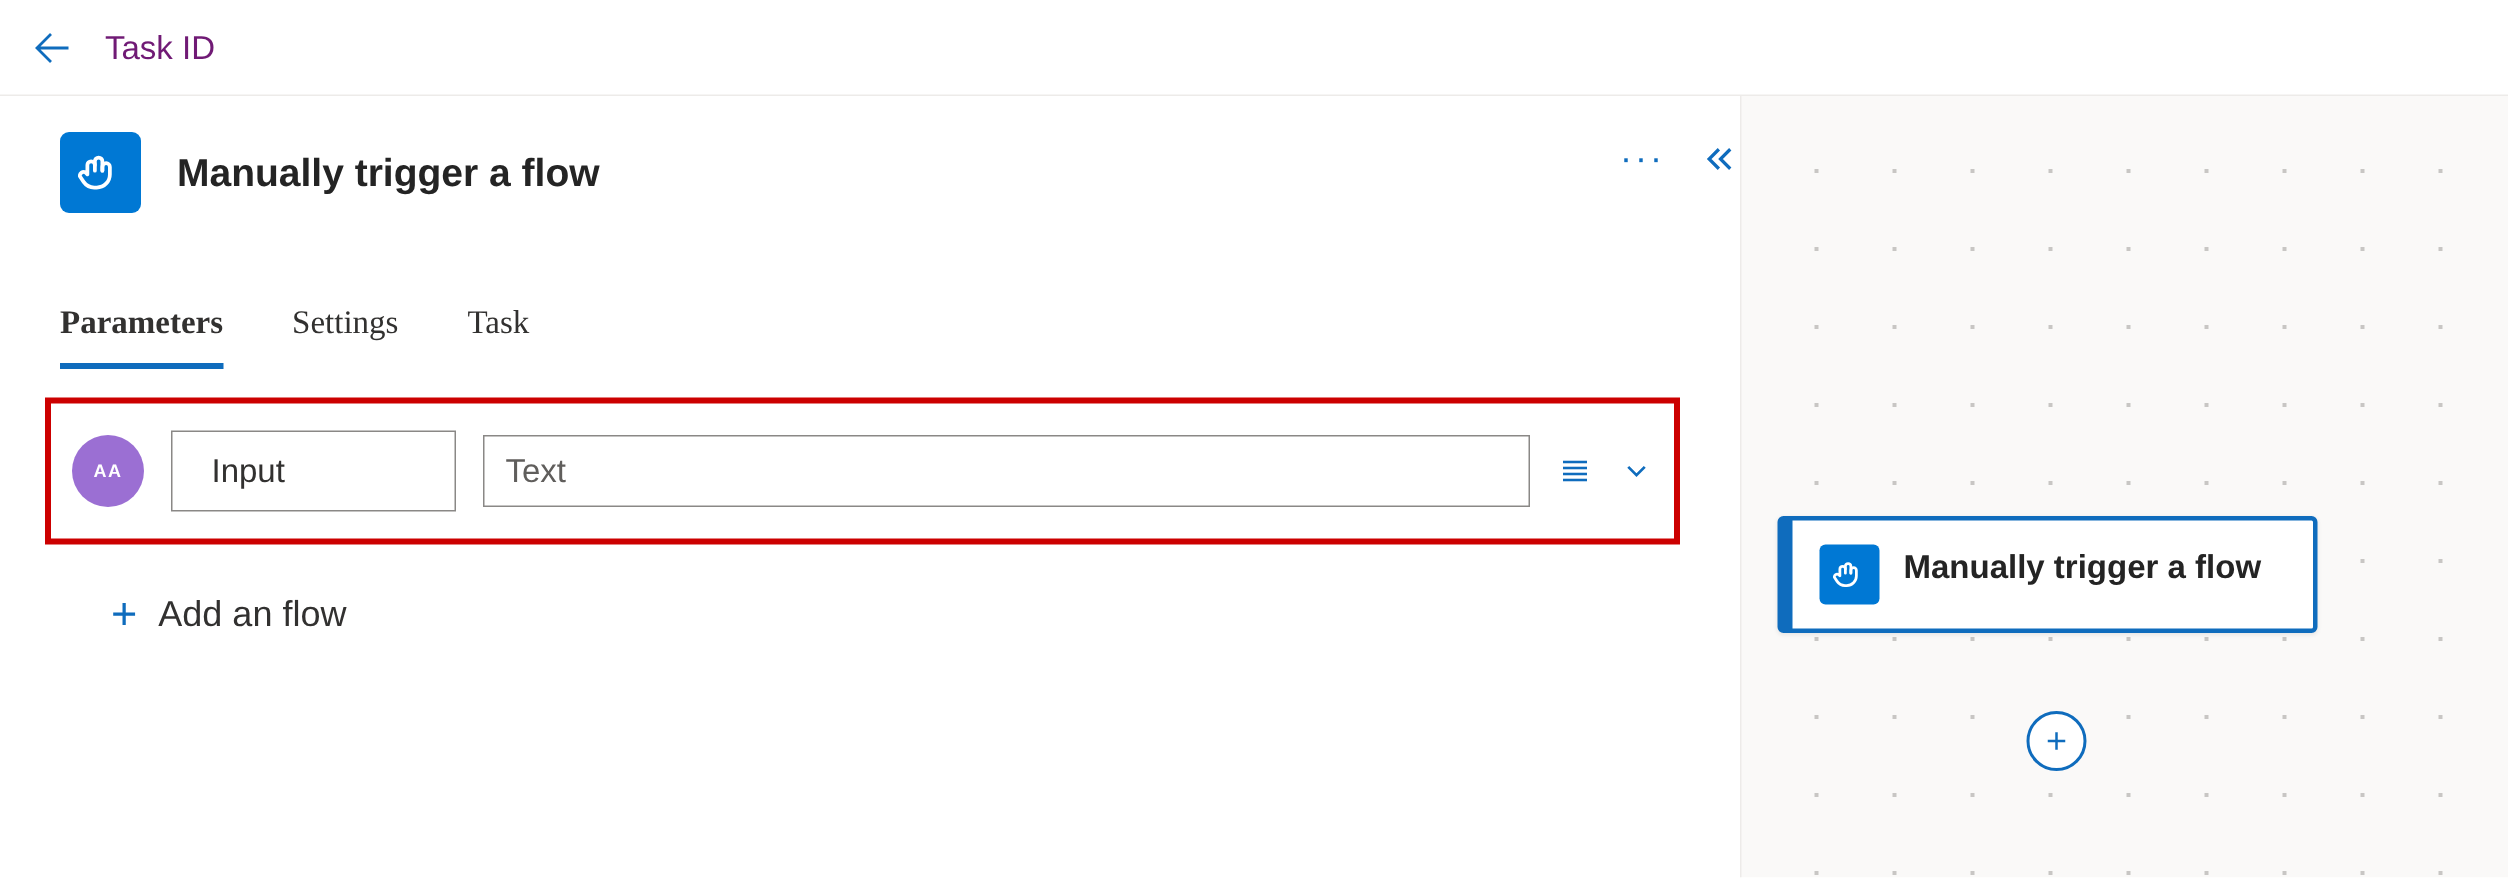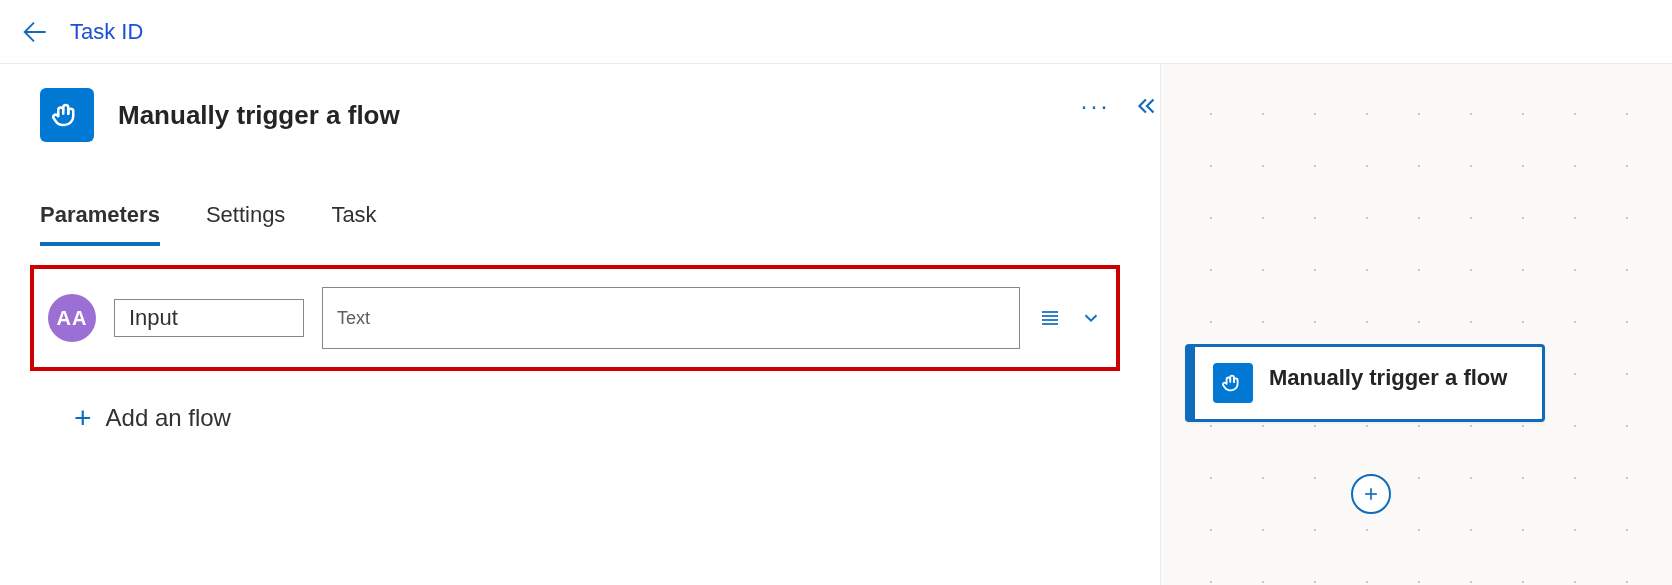--- a/index.html
+++ b/index.html
@@ -1,37 +1,37 @@
 <!DOCTYPE html>
 <html><head>
 <meta charset="utf-8">
 <style>
   * { box-sizing: border-box; margin: 0; padding: 0; }
   body { font-family: "Segoe UI", -apple-system, sans-serif; background: #fff; color: #323130; width: 1672px; height: 585px; overflow: hidden; }
   
   .topbar { height: 64px; display: flex; align-items: center; padding: 0 18px; border-bottom: 1px solid #edebe9; gap: 20px; }
   .back-arrow { width: 32px; height: 32px; display:flex; align-items:center; justify-content:center; cursor:pointer; color:#0f6cbd; }
-  .page-title { font-size: 22px; color:#1d4ed8; }
+  .page-title { font-size: 22px; color:#701a75; }
   
   .workspace { display:flex; height: calc(585px - 64px); }
   .left-panel { flex: 0 0 1160px; padding: 24px 0 0 40px; position:relative; }
   .trigger-header { display:flex; align-items:center; gap: 24px; margin-bottom: 60px; }
   .trigger-icon { width: 54px; height: 54px; border-radius: 6px; background:#0078d4; display:flex; align-items:center; justify-content:center; color:#fff; }
   .trigger-title { font-size: 26px; font-weight: 600; color:#242424; }
   .header-actions { position:absolute; top: 28px; right: 0; display:flex; gap: 24px; align-items:center; color:#0f6cbd; }
   .icon-btn { cursor:pointer; display:flex; align-items:center; justify-content:center; }
   
-  .tabs { display:flex; gap: 46px; border-bottom: 1px solid transparent; margin-bottom: 18px; }
+  .tabs { display:flex; gap: 46px; border-bottom: 1px solid transparent; margin-bottom: 18px; font-family: Liberation Serif, serif; }
   .tab { font-size: 22px; padding: 0 0 14px 0; color:#323130; cursor:pointer; border-bottom: 4px solid transparent; }
   .tab.active { font-weight: 600; border-bottom-color: #0f6cbd; }
   
   .highlighted-row { border: 4px solid #cc0000; padding: 18px 14px; display:flex; align-items:center; gap: 18px; margin-left: -10px; margin-right: 40px; }
-  .type-badge { width: 48px; height: 48px; border-radius: 50%; background:#9b6fd3; display:flex; align-items:center; justify-content:center; color:#fff; font-weight:600; font-size:20px; letter-spacing:1px; }
-  .input-name { width: 190px; height: 38px; border:1px solid #8a8886; font-size:22px; padding:0 14px; outline:none; color:#323130; }
-  .input-text { flex:1; height: 62px; border:1px solid #8a8886; font-size:18px; padding:0 14px; outline:none; color:#605e5c; }
+  .type-badge { width: 48px; height: 48px; border-radius: 50%; background:#9b6fd3; display:flex; align-items:center; justify-content:center; color:#fff; font-weight:600; font-size:12px; letter-spacing:1px; }
+  .input-name { width: 190px; height: 54px; border:1px solid #8a8886; font-size:22px; padding:0 26px; outline:none; color:#323130; }
+  .input-text { flex:1; height: 48px; border:1px solid #8a8886; font-size:22px; padding:0 14px; outline:none; color:#605e5c; }
   .row-controls { display:flex; gap: 18px; align-items:center; color:#0f6cbd; }
   
   .add-input-btn { display:flex; align-items:center; gap: 14px; margin-top: 30px; margin-left: 34px; font-size: 24px; color:#323130; cursor:pointer; }
   .plus { color:#0f6cbd; font-size: 30px; font-weight:300; }
   
   .canvas { flex:1; position:relative; background:#faf9f8; border-left:1px solid #edebe9; overflow:hidden; }
   .dots { position:absolute; inset:0; background-image: radial-gradient(#c8c6c4 1.5px, transparent 1.5px); background-size: 52px 52px; background-position: 24px 24px; }
   .node { position:absolute; left: 24px; top: 280px; width: 360px; border:3px solid #0f6cbd; border-left-width: 10px; border-radius:4px; background:#fff; padding: 16px 18px; display:flex; gap:16px; align-items:flex-start; box-shadow: 0 1px 3px rgba(0,0,0,.08); }
   .node-icon { width:40px; height:40px; border-radius:4px; background:#0078d4; display:flex; align-items:center; justify-content:center; color:#fff; flex-shrink:0; }
   .node-title { font-size:22px; font-weight:600; line-height:1.35; color:#242424; }

